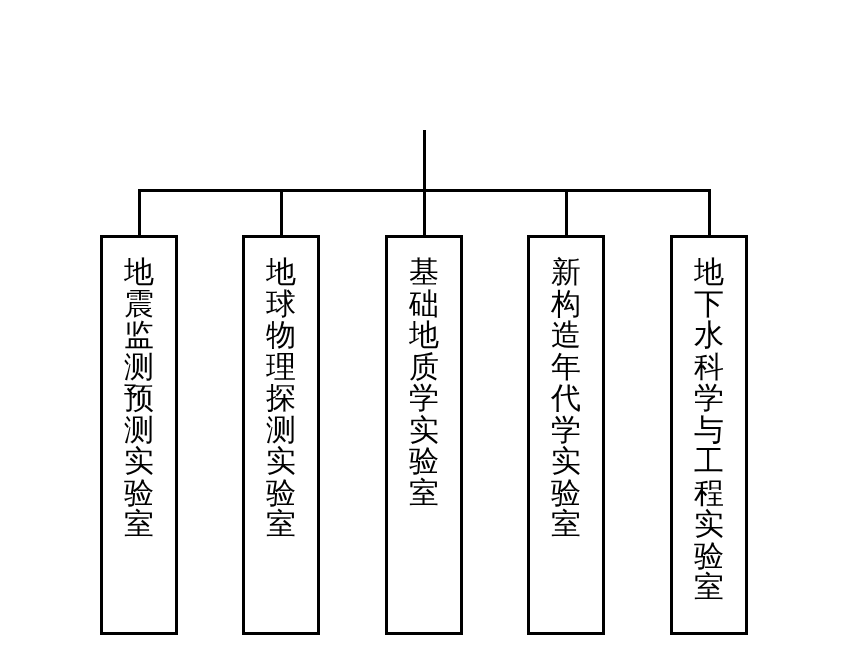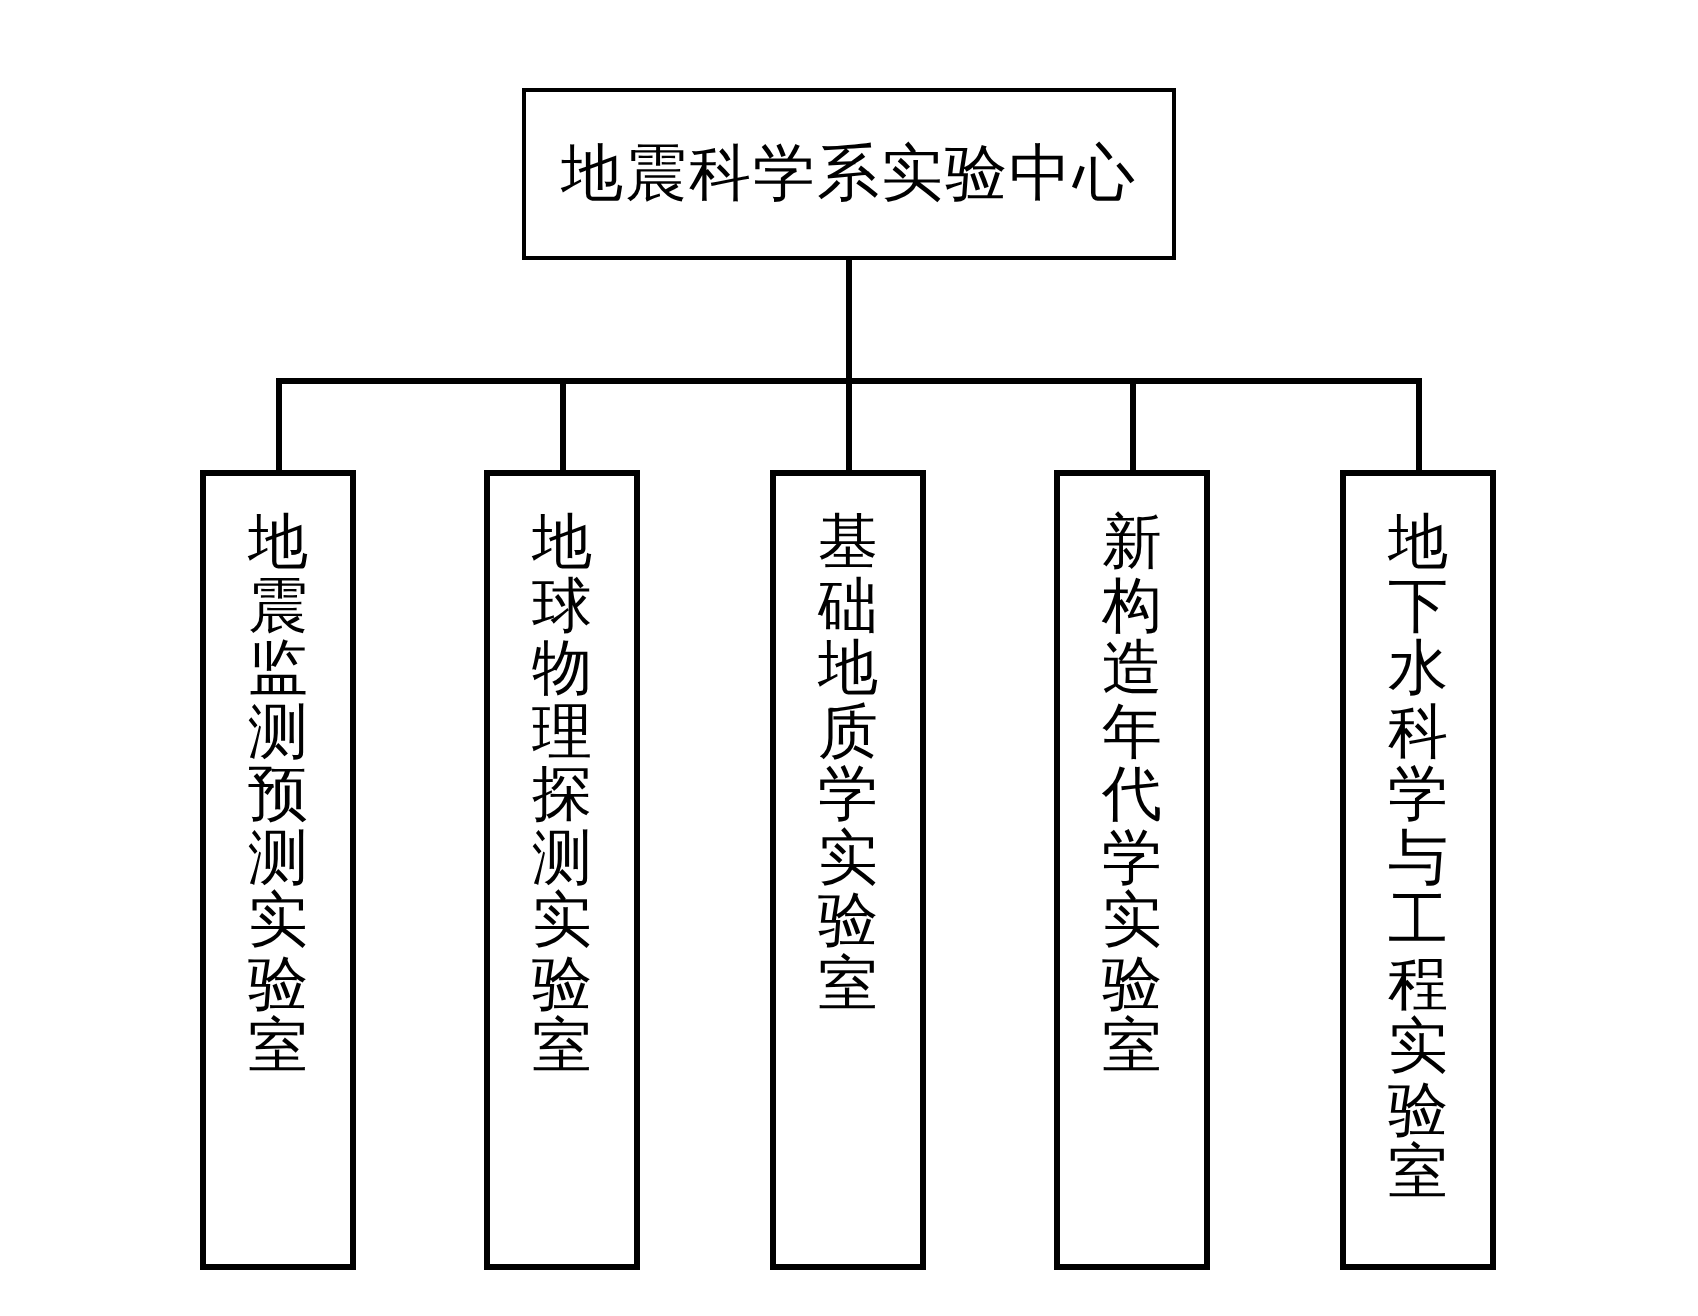--- a/index.html
+++ b/index.html
@@ -86,23 +86,20 @@
   }
   .child-label span {
     display: block;
   }
 </style>
 </head>
 <body>
 
 <div id="canvas">
 
-  <div class="root-box">
-    <span class="root-label">地震科学系实验中心</span>
-  </div>
 
   <div class="conn conn-stem"></div>
   <div class="conn conn-bus"></div>
 
   <div class="conn conn-drop" style="left:138px;"></div>
   <div class="conn conn-drop" style="left:280px;"></div>
   <div class="conn conn-drop" style="left:423px;"></div>
   <div class="conn conn-drop" style="left:565px;"></div>
   <div class="conn conn-drop" style="left:708px;"></div>
 

